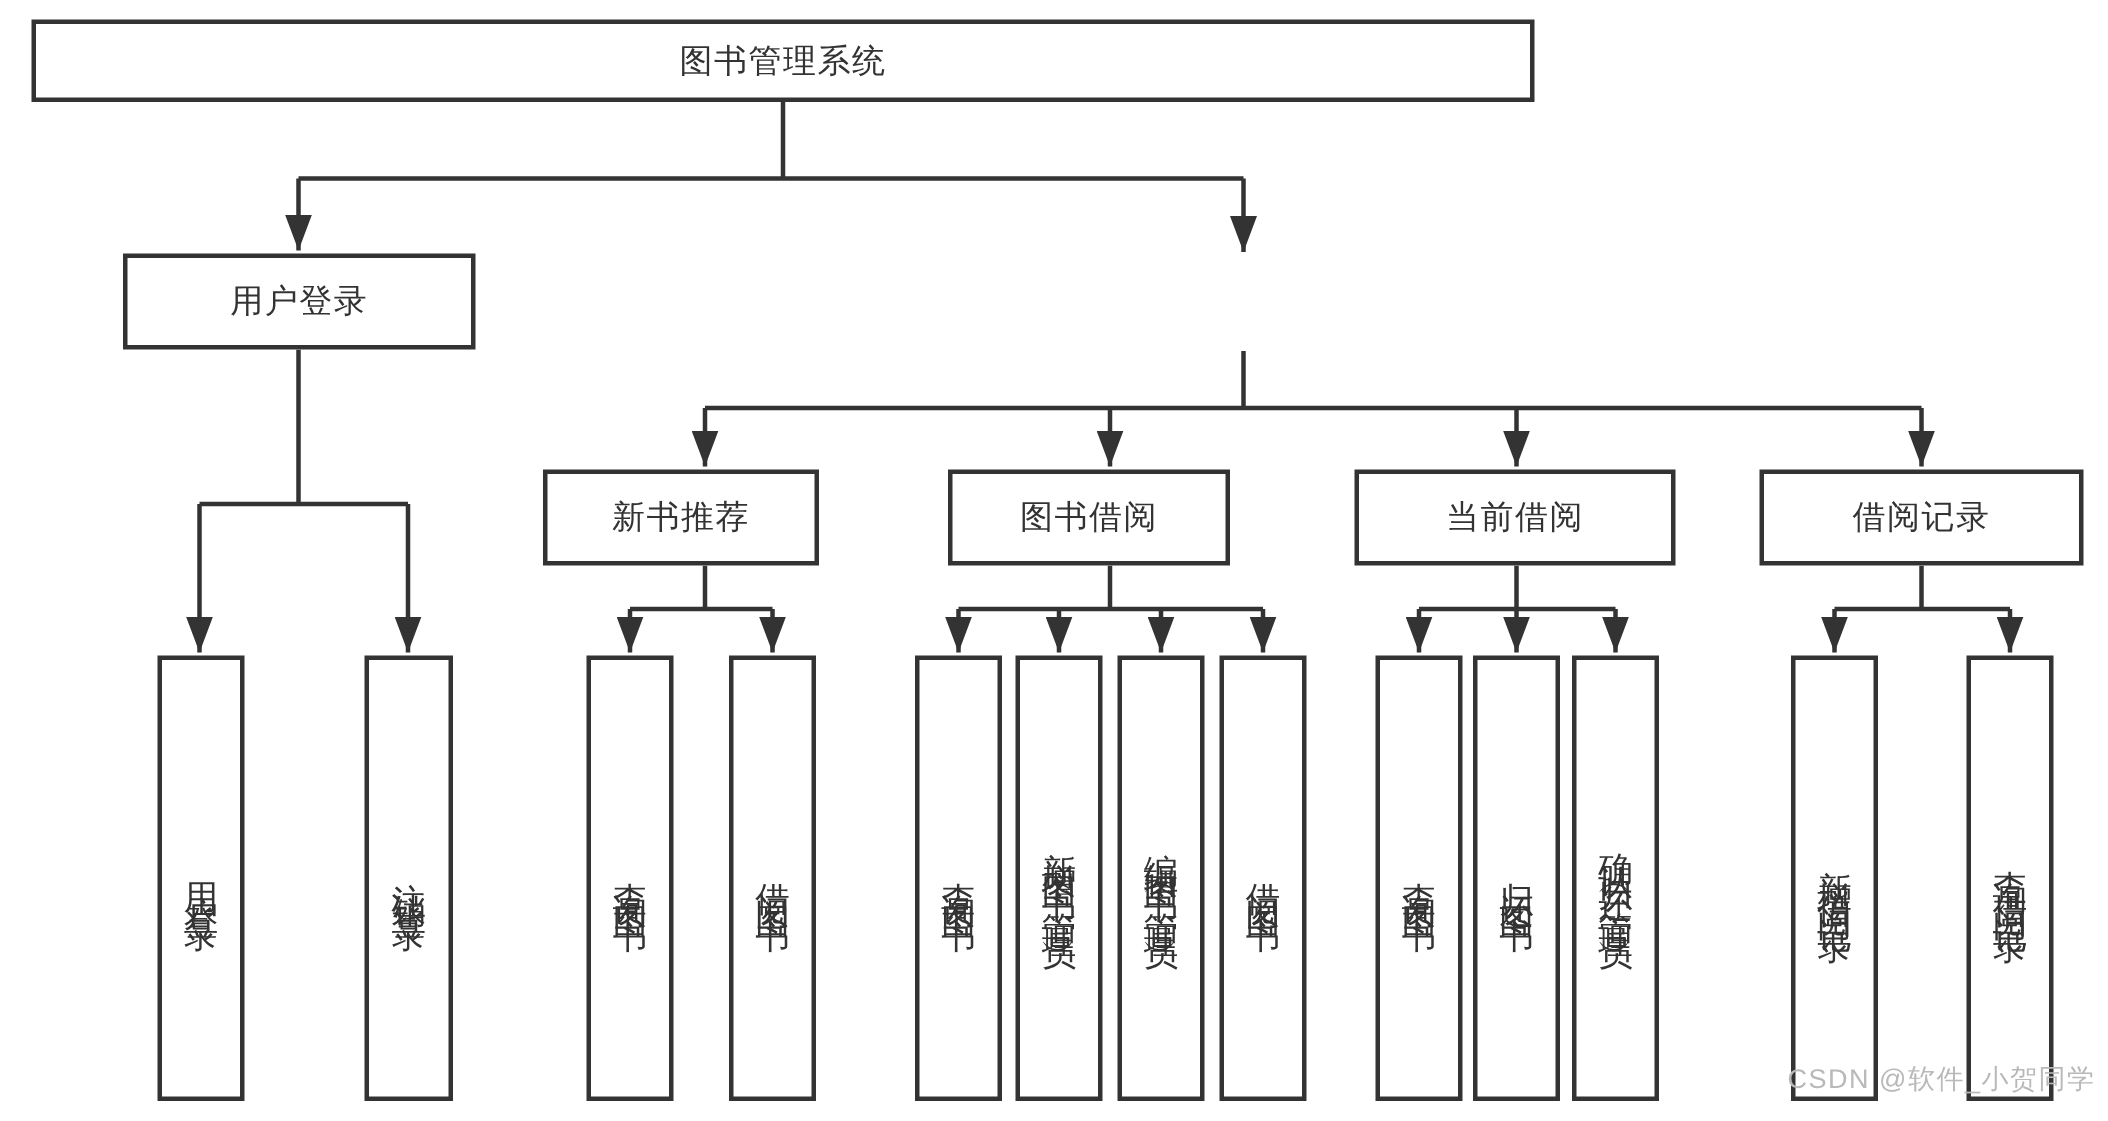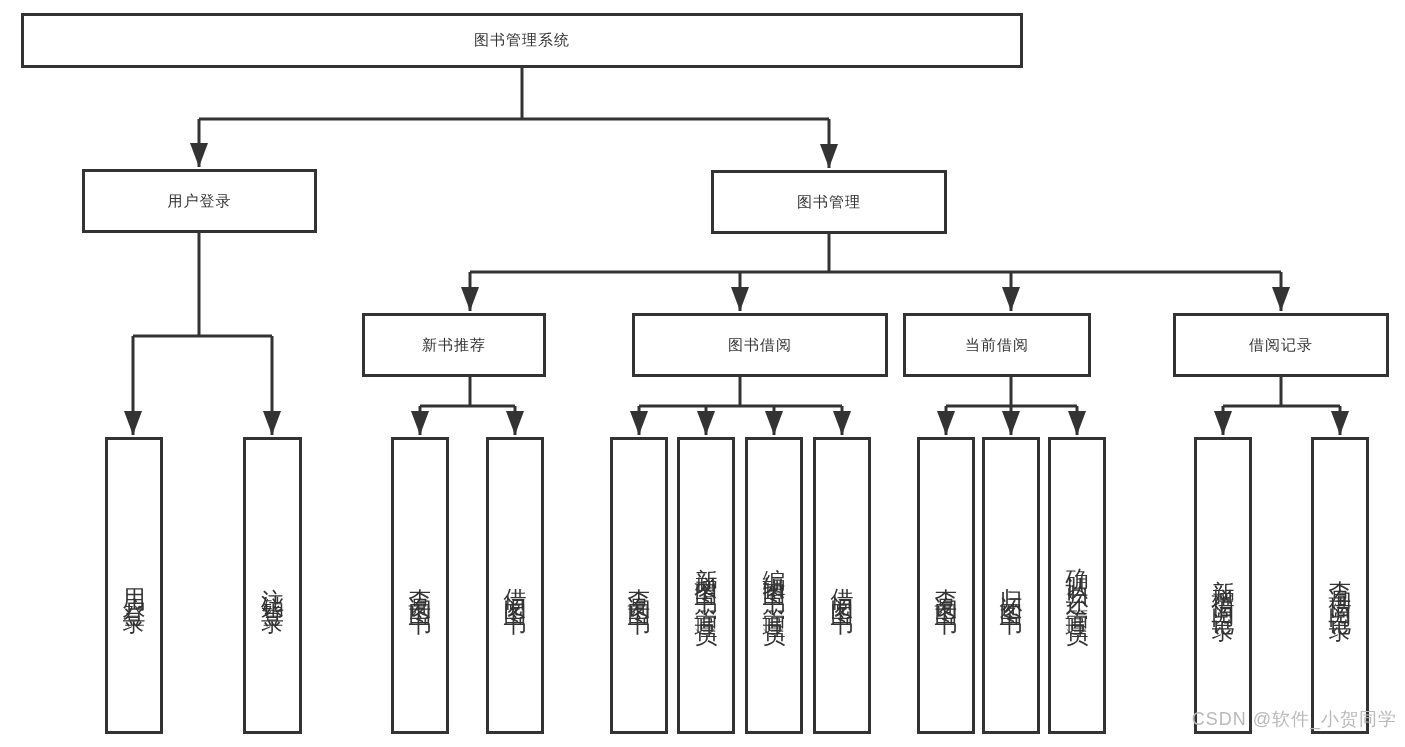--- a/index.html
+++ b/index.html
@@ -41,21 +41,21 @@
     position: absolute;
     box-sizing: border-box;
     background: var(--box_bg);
     border: 3px solid var(--line);
     color: var(--text);
     display: flex;
     align-items: center;
     justify-content: center;
   }
   .hbox {
-    font-size: 15px;
+    font-size: 22px;
     letter-spacing: 1px;
     white-space: nowrap;
   }
   .vbox .vtext {
     writing-mode: vertical-rl;
     text-orientation: mixed;
     font-size: 23px;
     letter-spacing: 8px;
     line-height: 1;
     white-space: nowrap;
@@ -120,25 +120,24 @@
 
     <path class="ln" d="M1281,377 L1281,406"></path>
     <path class="ln" d="M1223,406 L1340,406"></path>
     <path class="ln" d="M1223,406 L1223,435" marker-end="url(#arrowhead)"></path>
     <path class="ln" d="M1340,406 L1340,435" marker-end="url(#arrowhead)"></path>
   </svg>
 
   <div class="box hbox" style="left:21px; top:13px; width:1002px; height:55px">图书管理系统</div>
 
   <div class="box hbox" style="left:82px; top:169px; width:235px; height:64px">用户登录</div>
-  <div class="box hbox" style="left:711px; top:170px; width:236px; height:64px">图书管理</div>
 
   <div class="box hbox" style="left:362px; top:313px; width:184px; height:64px">新书推荐</div>
-  <div class="box hbox" style="left:632px; top:313px; width:256px; height:64px">图书借阅</div>
-  <div class="box hbox" style="left:903px; top:313px; width:188px; height:64px">当前借阅</div>
+  <div class="box hbox" style="left:632px; top:313px; width:188px; height:64px">图书借阅</div>
+  <div class="box hbox" style="left:903px; top:313px; width:214px; height:64px">当前借阅</div>
   <div class="box hbox" style="left:1173px; top:313px; width:216px; height:64px">借阅记录</div>
 
   <div class="box vbox" style="left:105px; top:437px; width:58px; height:297px">
     <span class="vtext">用户登录</span>
   </div>
   <div class="box vbox" style="left:243px; top:437px; width:59px; height:297px">
     <span class="vtext">注销登录</span>
   </div>
 
   <div class="box vbox" style="left:391px; top:437px; width:58px; height:297px">

